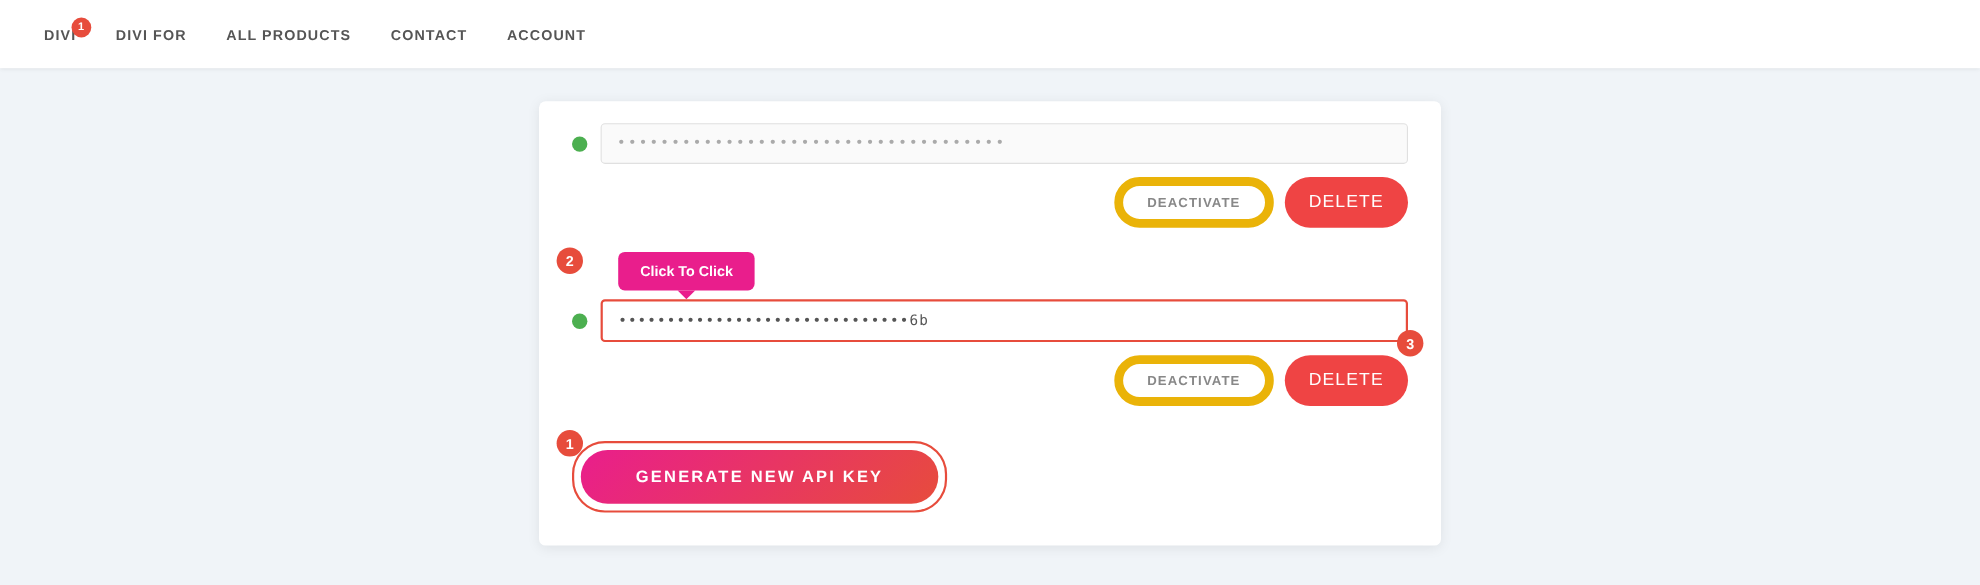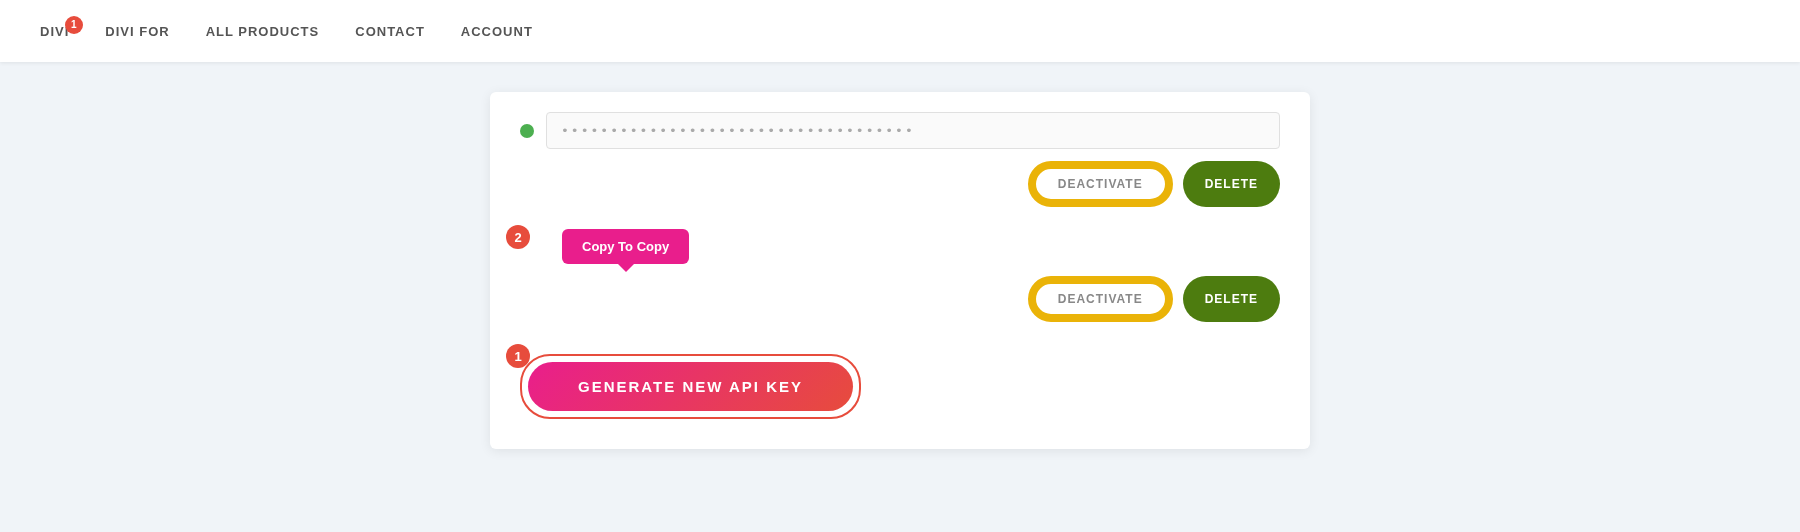--- a/index.html
+++ b/index.html
@@ -142,26 +142,26 @@
       padding: 8px 22px;
       font-size: 12px;
       font-weight: 700;
       color: #888;
       text-transform: uppercase;
       letter-spacing: 1px;
       cursor: pointer;
     }
 
     .btn-delete {
-      background: #4d7c0f;
+      background: #ef4444;
       border: none;
       border-radius: 30px;
       padding: 8px 22px;
-      font-size: 12px;
-      font-weight: 700;
+      font-size: 16px;
+      font-weight: 400;
       color: #fff;
       text-transform: uppercase;
       letter-spacing: 1px;
       cursor: pointer;
     }
 
     
     .section-with-label {
       position: relative;
       margin-bottom: 12px;
@@ -326,25 +326,30 @@
       <button class="btn-delete">DELETE</button>
     </div>
 
     
     <div class="section-with-label">
 
       <div class="label-row" style="position:relative;">
         <div class="step-badge step-badge-2">2</div>
         <div style="width:30px; flex-shrink:0;"></div>
         <div style="width: 160px; flex-shrink:0; position:relative;">
-          <button class="click-to-copy-btn">Copy To Copy</button>
+          <button class="click-to-copy-btn">Click To Click</button>
         </div>
         <div style="width:30px; flex-shrink:0;"></div>
       </div>
 
+      <div class="api-key-row-2" style="position:relative;">
+        <div class="green-dot"></div>
+        <input class="api-key-input-active" type="text" value="••••••••••••••••••••••••••••••6b" readonly="" style="">
+        <div class="step-badge step-badge-3">3</div>
+      </div>
 
     </div>
 
     
     <div class="action-buttons">
       <button class="btn-deactivate">DEACTIVATE</button>
       <button class="btn-delete">DELETE</button>
     </div>
 
     

